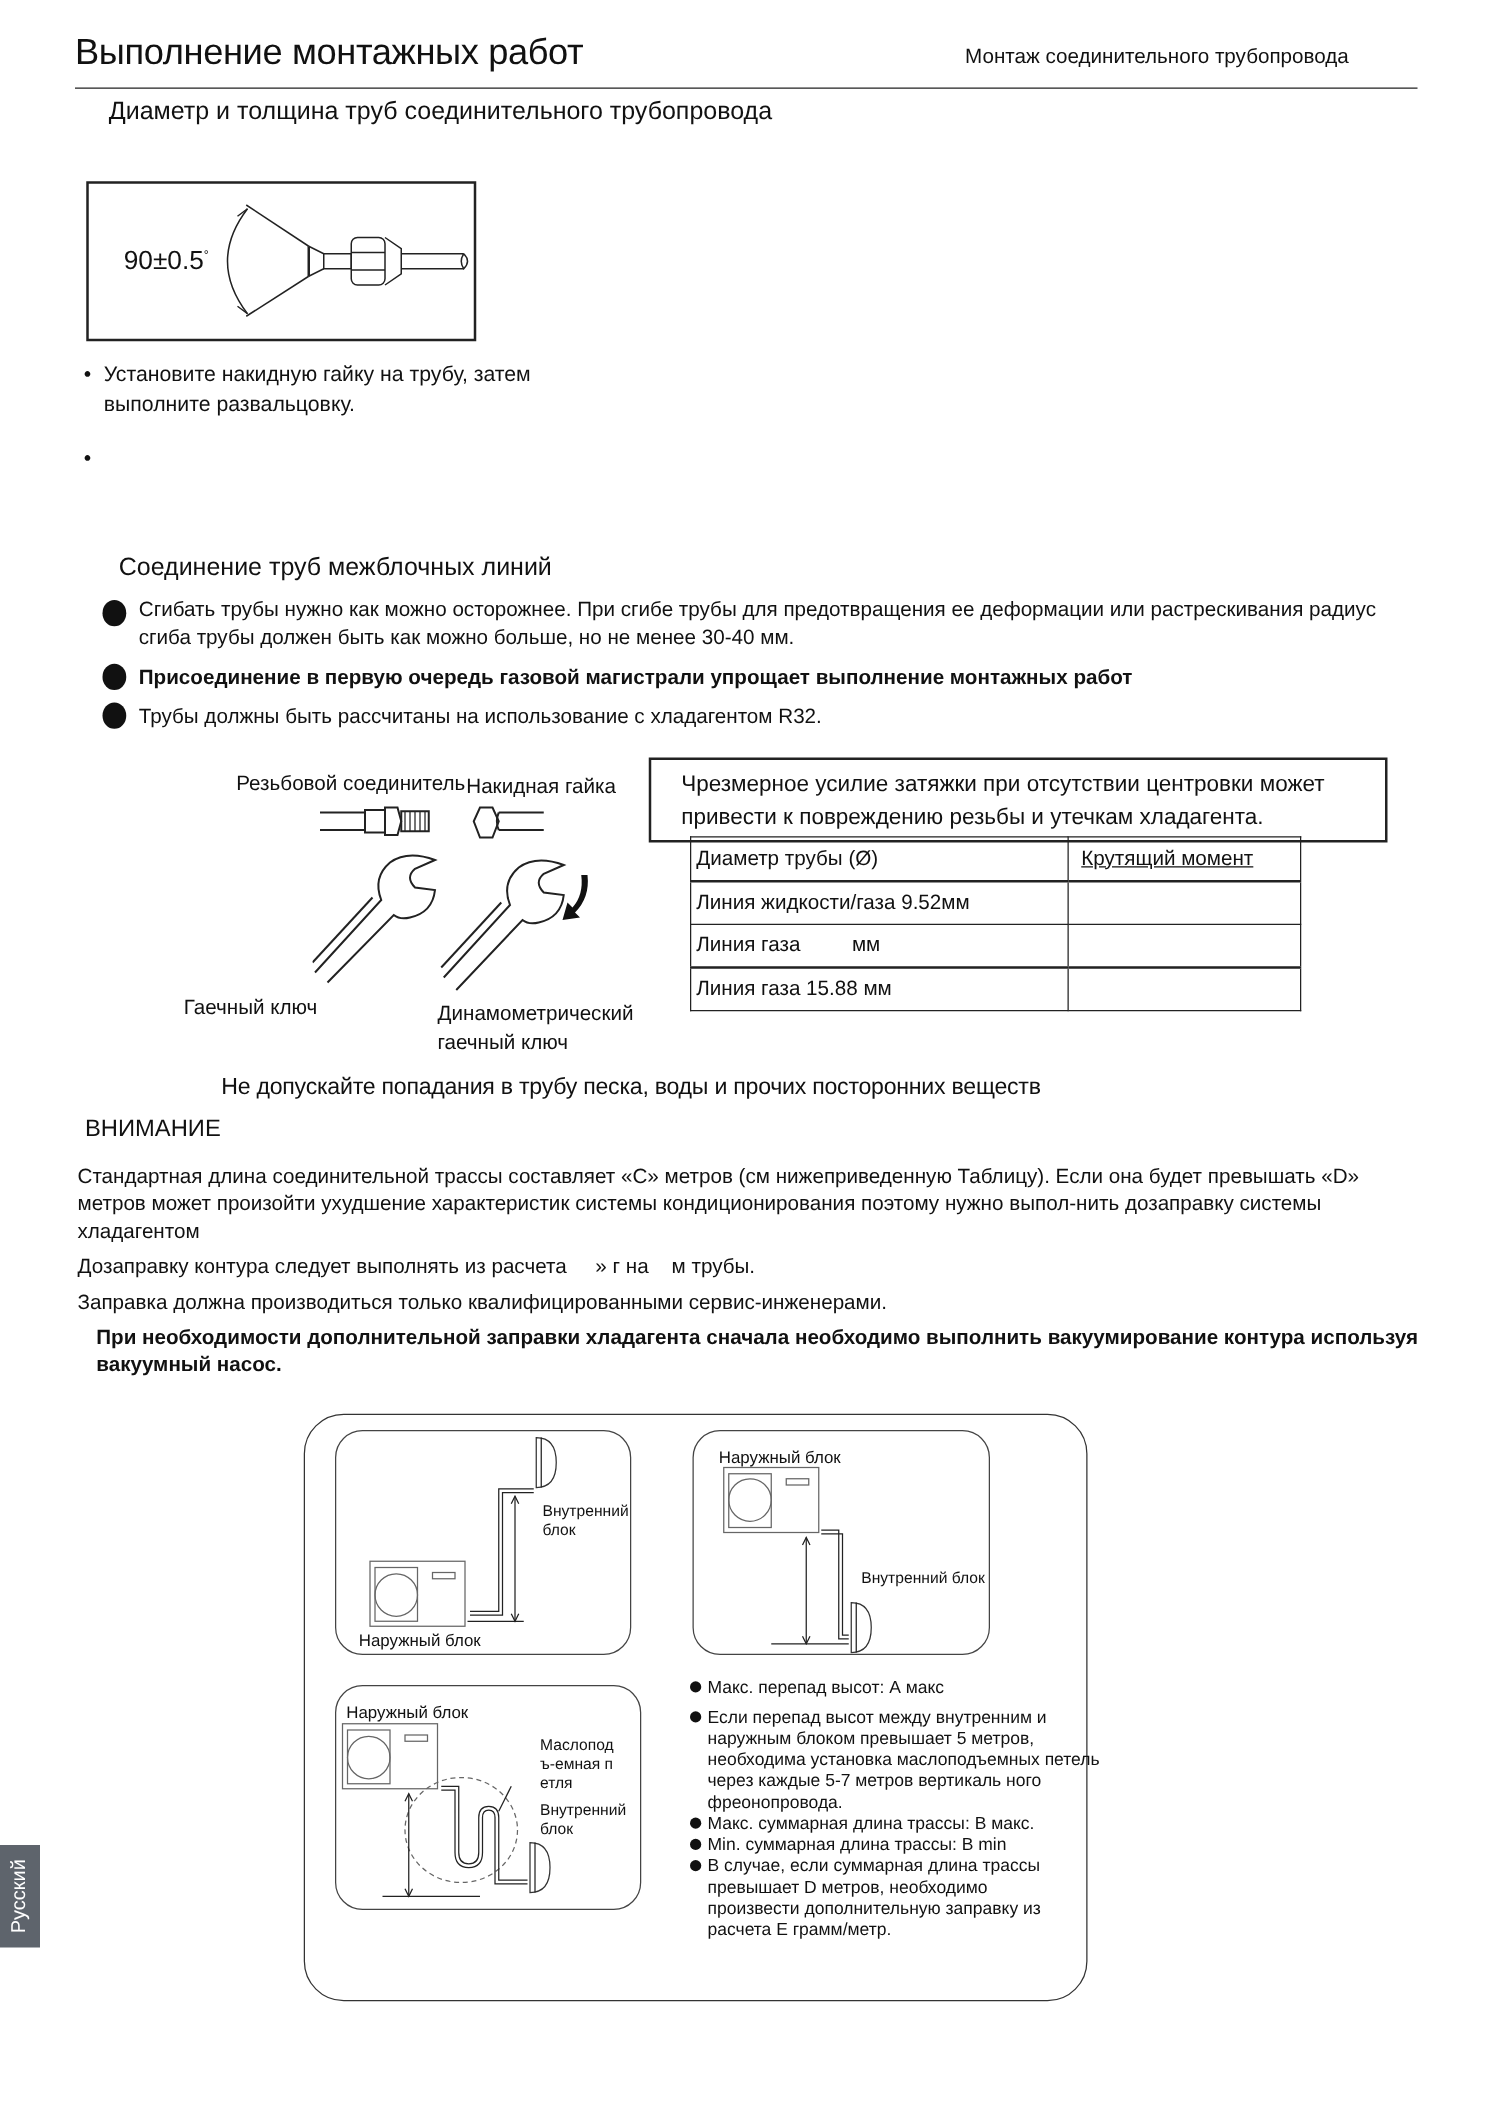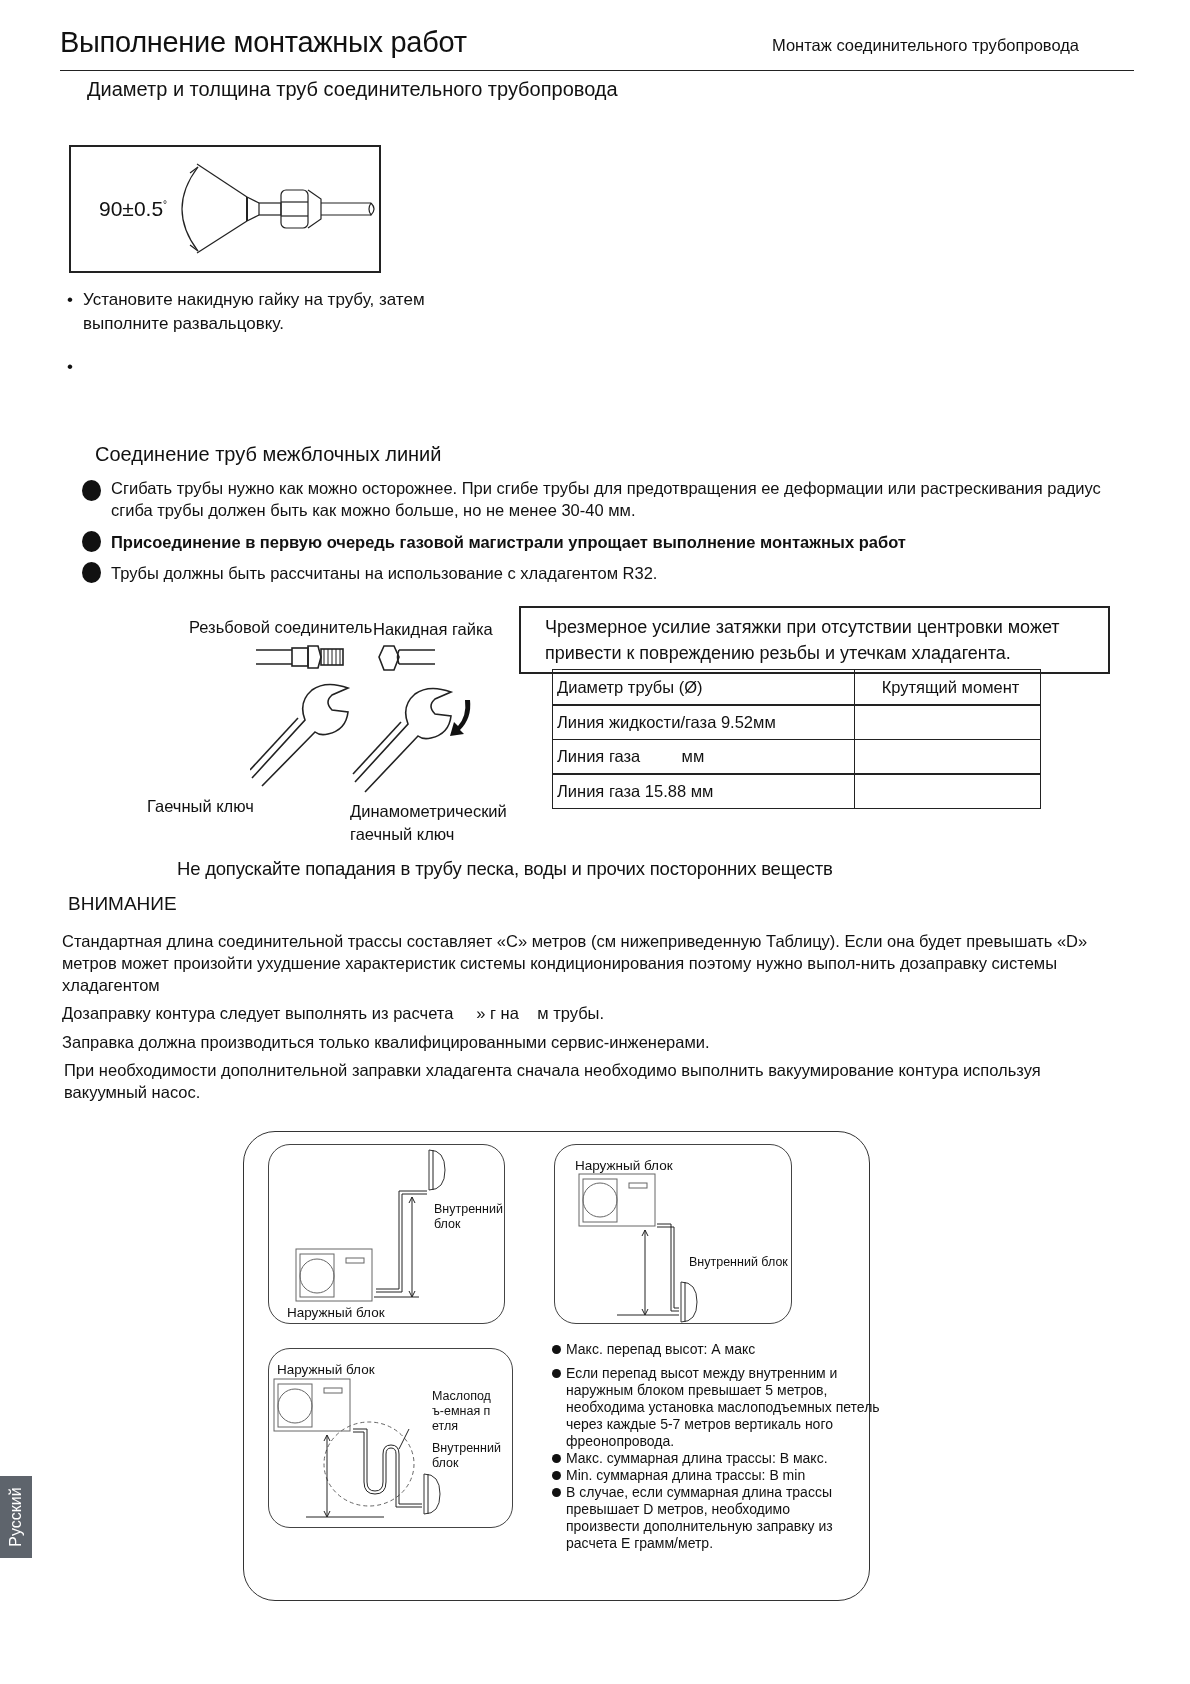--- a/index.html
+++ b/index.html
@@ -122,21 +122,21 @@
 
 <div class="abs" style="left:147px; top:797px; font-size:16.5px;">Гаечный ключ</div>
 <div class="abs" style="left:350px; top:800px; width:180px; font-size:16.5px; line-height:23px;">Динамометрический гаечный ключ</div>
 
 <div class="abs box" style="left:519px; top:586px; width:591px; height:68px; border-width:2px; box-sizing:border-box; padding:6px 24px; font-size:18px; line-height:26px;margin-top:20px;">Чрезмерное усилие затяжки при отсутствии центровки может привести к повреждению резьбы и утечкам хладагента.</div>
 
 <table class="torque">
   <tbody>
       <tr class="r-head">
     <th style="width:293px;">Диаметр трубы (Ø)</th>
-    <th style="padding-left:10px; text-align:center;">Крутящий момент</th>
+    <th style="padding-left:10px; text-align:left;text-decoration:underline;">Крутящий момент</th>
   </tr>
   <tr>
     <td>Линия жидкости/газа 9.52мм</td>
     <td></td>
   </tr>
   <tr>
     <td style="white-space:pre;margin-top:31px;">Линия газа         мм</td>
     <td></td>
   </tr>
   <tr>
@@ -145,21 +145,21 @@
   </tr>
 </tbody>
   </table>
 
 <div class="abs" style="left:177px; top:858px; font-size:18.5px; letter-spacing:-0.2px;">Не допускайте попадания в трубу песка, воды и прочих посторонних веществ</div>
 
 <div class="abs" style="left:68px; top:893px; font-size:19px;">ВНИМАНИЕ</div>
 <div class="abs txt16" style="left:62px; top:930px; width:1060px;">Стандартная длина соединительной трассы составляет «C» метров (см  нижеприведенную Таблицу). Если она будет превышать «D» метров  может произойти ухудшение характеристик системы кондиционирования  поэтому нужно выпол-нить дозаправку системы хладагентом</div>
 <div class="abs txt16" style="left:62px; top:1002px; width:1060px; white-space:pre;">Дозаправку контура следует выполнять из расчета     » г на    м трубы.</div>
 <div class="abs txt16" style="left:62px; top:1031px; width:1060px;">Заправка должна производиться только квалифицированными сервис-инженерами.</div>
-<div class="abs txt16" style="left:64px; top:1059px; width:1060px;">При необходимости дополнительной заправки хладагента сначала необходимо выполнить вакуумирование контура используя вакуумный насос.</div>
+<div class="abs txt16" style="left:77px; top:1059px; width:1060px;font-weight:bold;">При необходимости дополнительной заправки хладагента сначала необходимо выполнить вакуумирование контура используя вакуумный насос.</div>
 
 <div class="abs" style="left:243px; top:1131px; width:625px; height:468px; border:1.5px solid #333; border-radius:32px;"></div>
 
 <div class="abs" style="left:268px; top:1144px; width:235px; height:178px; border:1.3px solid #444; border-radius:22px;">
   <svg class="abs" style="left:0; top:0;" width="235" height="178">
     <g fill="none" stroke="#666" stroke-width="1">
       <rect x="27" y="104" width="76" height="52"></rect>
       <rect x="31" y="109" width="34" height="43"></rect>
       <circle cx="48" cy="131" r="17"></circle>
       <rect x="77" y="113" width="18" height="5"></rect>

